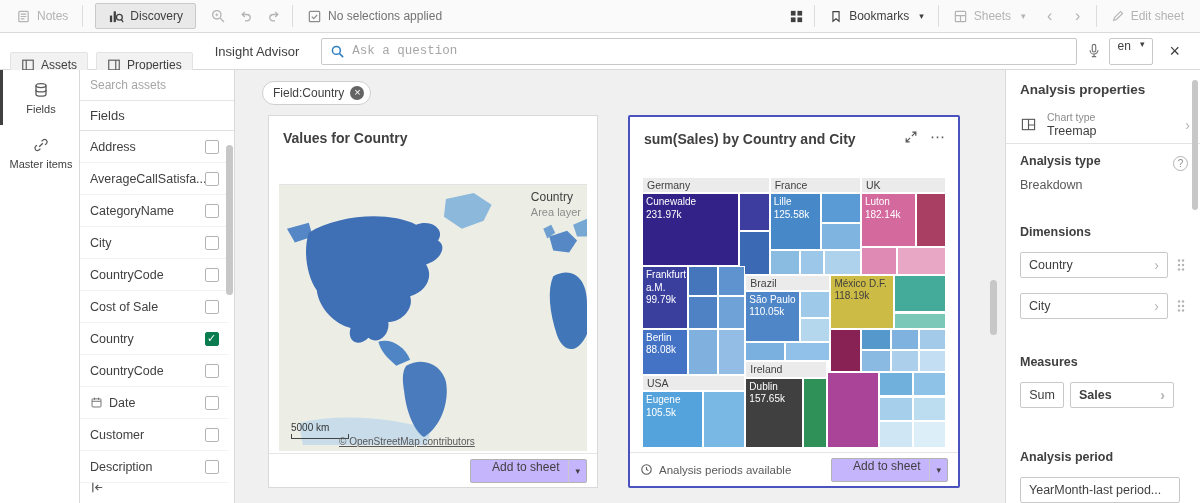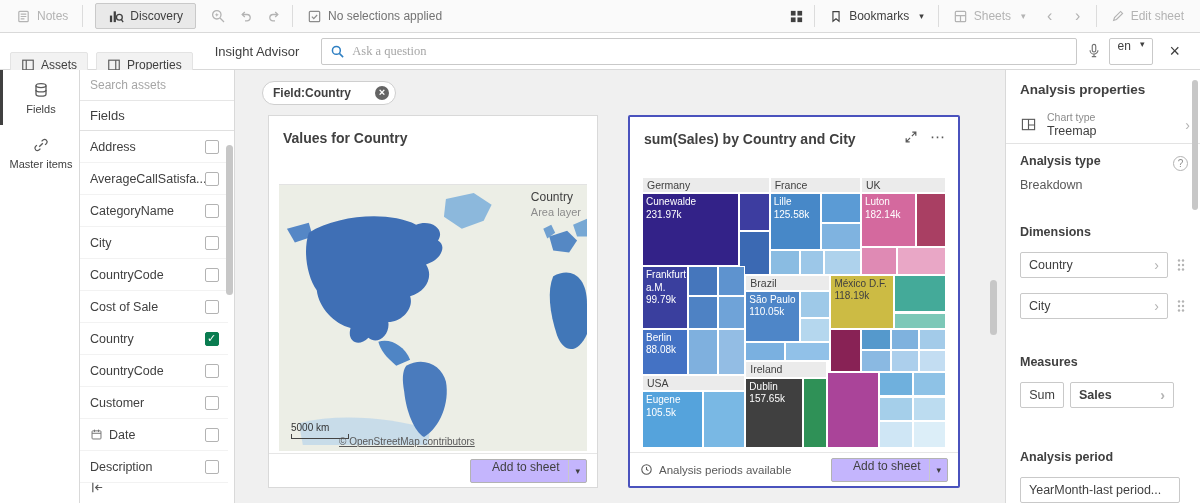--- a/index.html
+++ b/index.html
@@ -38,21 +38,21 @@
   .panel-toggle {
     display:flex; align-items:center; gap:6px; height:26px; padding:0 10px;
     background:#f2f2f2; border:1px solid #e3e3e3; border-radius:2px; margin-right:8px;
     font-size:12px; color:#404040; cursor:pointer;margin-top:28px;
   }
   .ia-title { font-size:13px; color:#404040; margin:0 22px 0 14px; white-space:nowrap; }
   .searchbox {
     flex:1; height:27px; border:1px solid #c9c9c9; border-radius:2px; background:#fff;
     display:flex; align-items:center; padding:0 8px; gap:7px;
   }
-  .searchbox input { border:none; outline:none; flex:1; font-family:Liberation Serif, serif; font-size:12.5px; color:#404040; background:transparent; }
+  .searchbox input { border:none; outline:none; flex:1; font-family:Liberation Mono, monospace; font-size:12.5px; color:#404040; background:transparent; }
   .searchbox input::placeholder { color:#a6a6a6; }
   .mic { margin:0 8px 0 10px; color:#737373; cursor:pointer; }
   .langbox { display:flex; align-items:flex-start; height:27px; border:1px solid #c9c9c9; border-radius:2px; padding:0 8px; font-size:12px; cursor:pointer; gap:5px; }
   .close-x { font-size:18px; color:#404040; margin:0 10px 0 16px; cursor:pointer; line-height:1; }
 
   
   .rail {
     position:absolute; top:70px; left:0; bottom:0; width:80px;
     background:#fff; border-right:1px solid #d9d9d9;
   }
@@ -82,21 +82,21 @@
   .checkbox.checked::after { content:"✓"; position:absolute; left:1px; top:-1px; color:#fff; font-size:11px; }
   .vscroll { position:absolute; width:7px; border-radius:4px; background:#c7c7c7; }
   .assets-scroll { right:1px; top:75px; height:150px; }
   .collapse-btn { position:absolute; left:10px; bottom:8px; color:#595959; cursor:pointer; }
 
   
   .main { position:absolute; top:70px; left:235px; bottom:0; width:770px; background:#f0f0f0; }
   .chip {
     position:absolute; left:27px; top:11px; height:24px; background:#fff;
     border:1px solid #cfcfcf; border-radius:12px; display:flex; align-items:center;
-    gap:24px; padding:0 6px 0 10px; font-size:12px; color:#404040; cursor:pointer;font-weight:bold;
+    gap:6px; padding:0 6px 0 10px; font-size:12px; color:#404040; cursor:pointer;
   }
   .chip-x { width:14px; height:14px; border-radius:50%; background:#646464; color:#fff; font-size:11px; line-height:13px; text-align:center; cursor:pointer; }
 
   .card { position:absolute; top:45px; height:373px; background:#fff; border:1px solid #d9d9d9; }
   .card.map-card { left:33px; width:330px; }
   .card.selected { border:2px solid var(--selected-card-border,#4a52bd); border-radius:2px; }
   .card.treemap-card { left:393px; width:332px; }
   .card-title { font-size:14px; font-weight:bold; color:#404040; padding:14px 14px 0; white-space:nowrap; overflow:hidden; }
   .card-actions { position:absolute; top:12px; right:12px; display:flex; align-items:center; gap:12px; color:#595959; }
   .ellipsis { font-size:15px; letter-spacing:1px; cursor:pointer; line-height:1; }
@@ -362,33 +362,33 @@
         <span class="checkbox checked"></span>
       </div>
       <div class="field-row">
         <div class="field-left">
           <span>CountryCode</span>
         </div>
         <span class="checkbox"></span>
       </div>
       <div class="field-row">
         <div class="field-left">
-          <span>Customer</span>
-        </div>
-        <span class="checkbox"></span>
-      </div>
-      <div class="field-row">
-        <div class="field-left">
           <span class="icon">
             <svg width="13" height="13" viewBox="0 0 16 16" stroke="currentColor" fill="none" stroke-width="1.2">
               <rect x="2.5" y="3.5" width="11" height="10" rx="1"></rect>
               <path d="M2.5 6.5h11M5.5 2v3M10.5 2v3"></path>
             </svg>
           </span>
           <span>Date</span>
+        </div>
+        <span class="checkbox"></span>
+      </div>
+      <div class="field-row">
+        <div class="field-left">
+          <span>Customer</span>
         </div>
         <span class="checkbox"></span>
       </div>
       <div class="field-row">
         <div class="field-left">
           <span>Description</span>
         </div>
         <span class="checkbox"></span>
       </div>
     </div>

